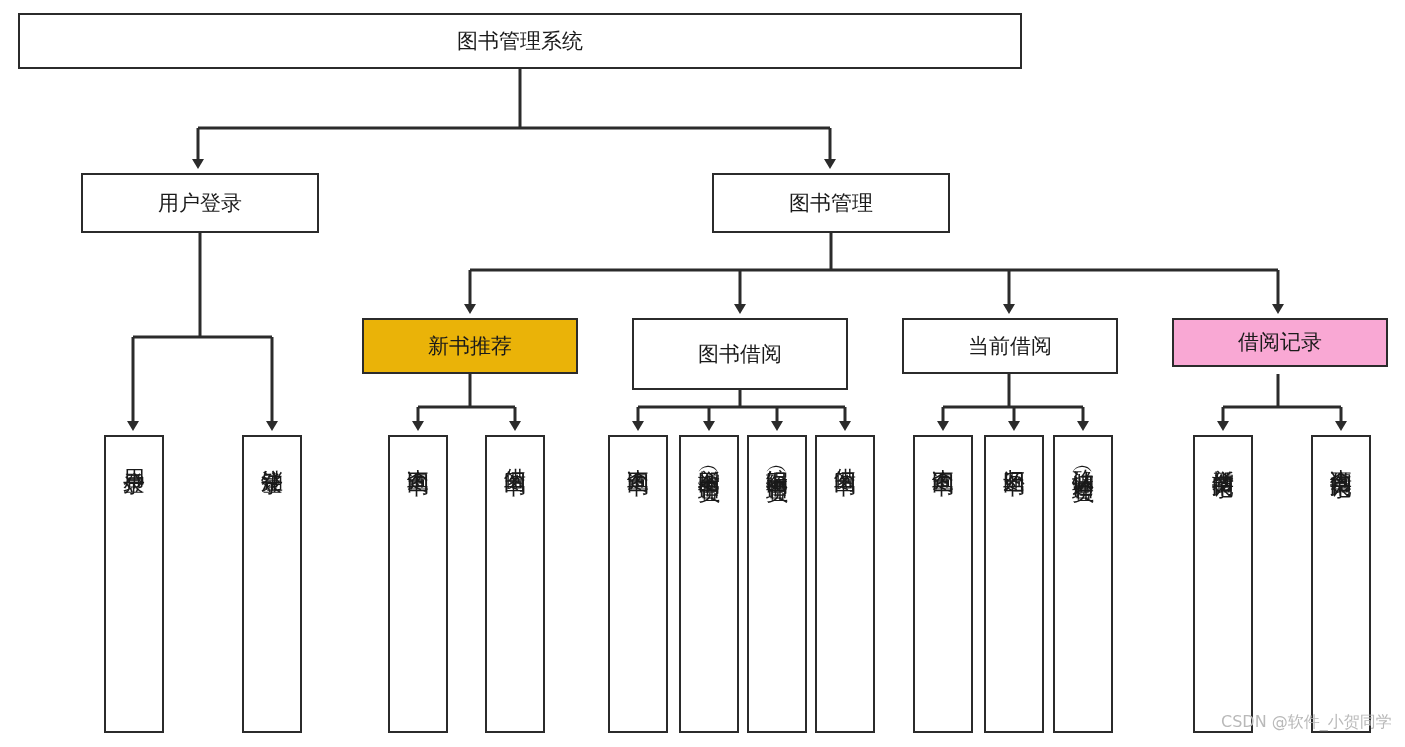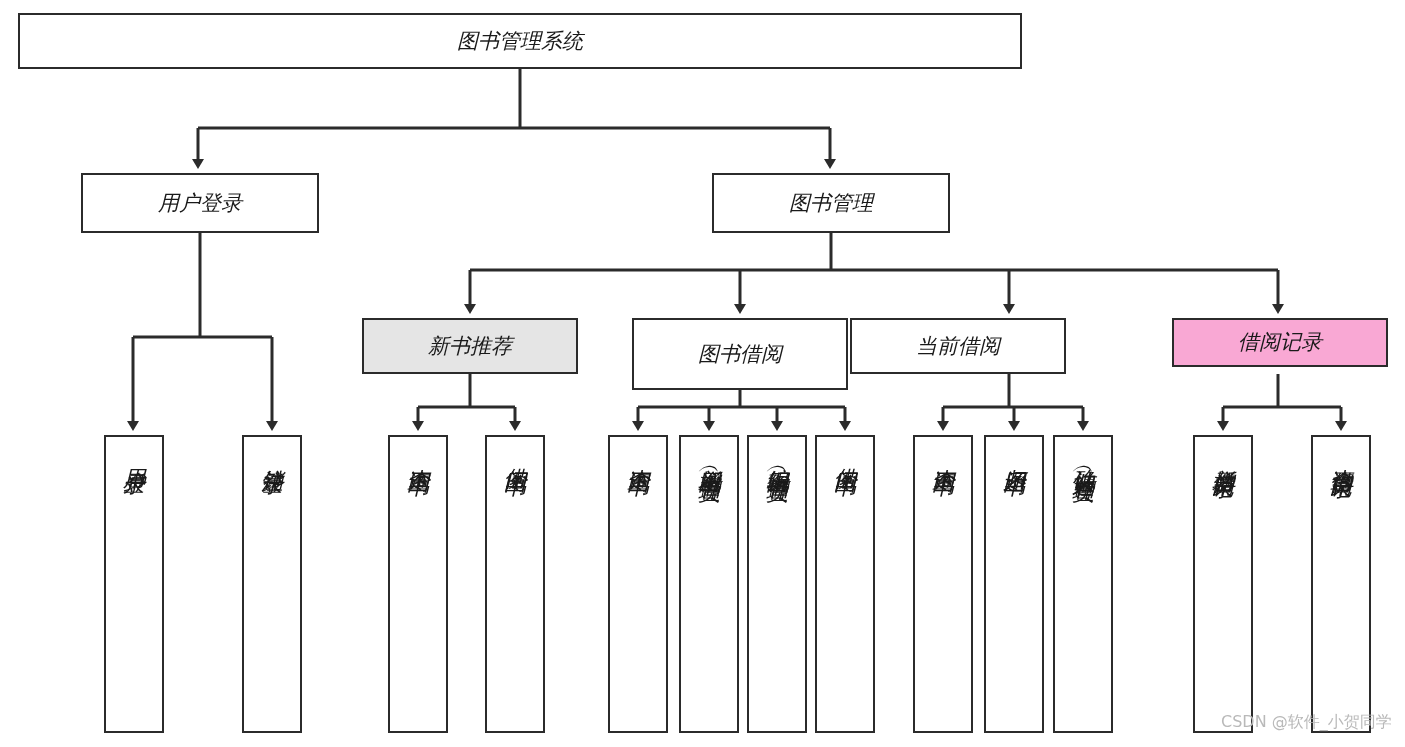--- a/index.html
+++ b/index.html
@@ -26,21 +26,20 @@
   }
   .node {
     position: absolute;
     box-sizing: border-box;
     background: #ffffff;
     border: 2px solid #2b2b2b;
     display: flex;
     align-items: center;
     justify-content: center;
     z-index: 2;
-    font-style: italic;
   }
   .node-label {
     color: #1a1a1a;
     line-height: 1.28;
     white-space: nowrap;
     text-align: center;
   }
   .node.horizontal .node-label {
     font-size: 21px;
   }
@@ -130,27 +129,27 @@
     <span class="node-label" style="color: rgb(26, 26, 26);">图书管理系统</span>
   </div>
 
   <div class="node horizontal" id="node-l2-0" style="left: 81px; top: 173px; width: 238px; height: 60px; border-color: rgb(43, 43, 43); background: rgb(255, 255, 255);">
     <span class="node-label" style="color: rgb(26, 26, 26);">用户登录</span>
   </div>
   <div class="node horizontal" id="node-l2-1" style="left: 712px; top: 173px; width: 238px; height: 60px; border-color: rgb(43, 43, 43); background: rgb(255, 255, 255);">
     <span class="node-label" style="color: rgb(26, 26, 26);">图书管理</span>
   </div>
 
-  <div class="node horizontal" id="node-l3-0" style="left: 362px; top: 318px; width: 216px; height: 56px; border-color: rgb(43, 43, 43); background: #e5e5e5;">
+  <div class="node horizontal" id="node-l3-0" style="left: 362px; top: 318px; width: 216px; height: 56px; border-color: rgb(43, 43, 43); background: #eab308;">
     <span class="node-label" style="color: rgb(26, 26, 26);">新书推荐</span>
   </div>
   <div class="node horizontal" id="node-l3-1" style="left: 632px; top: 318px; width: 216px; height: 72px; border-color: rgb(43, 43, 43); background: rgb(255, 255, 255);">
     <span class="node-label" style="color: rgb(26, 26, 26);">图书借阅</span>
   </div>
-  <div class="node horizontal" id="node-l3-2" style="left: 850px; top: 318px; width: 216px; height: 56px; border-color: rgb(43, 43, 43); background: rgb(255, 255, 255);">
+  <div class="node horizontal" id="node-l3-2" style="left: 902px; top: 318px; width: 216px; height: 56px; border-color: rgb(43, 43, 43); background: rgb(255, 255, 255);">
     <span class="node-label" style="color: rgb(26, 26, 26);">当前借阅</span>
   </div>
   <div class="node horizontal" id="node-l3-3" style="left: 1172px; top: 318px; width: 216px; height: 49px; border-color: rgb(43, 43, 43); background: #f9a8d4;">
     <span class="node-label" style="color: rgb(26, 26, 26);">借阅记录</span>
   </div>
 
   <div class="node vertical" id="node-leaf-0" style="left: 104px; top: 435px; width: 60px; height: 298px; border-color: rgb(43, 43, 43); background: rgb(255, 255, 255);">
     <span class="node-label" style="color: rgb(26, 26, 26);">用户登录</span>
   </div>
   <div class="node vertical" id="node-leaf-1" style="left: 242px; top: 435px; width: 60px; height: 298px; border-color: rgb(43, 43, 43); background: rgb(255, 255, 255);">

